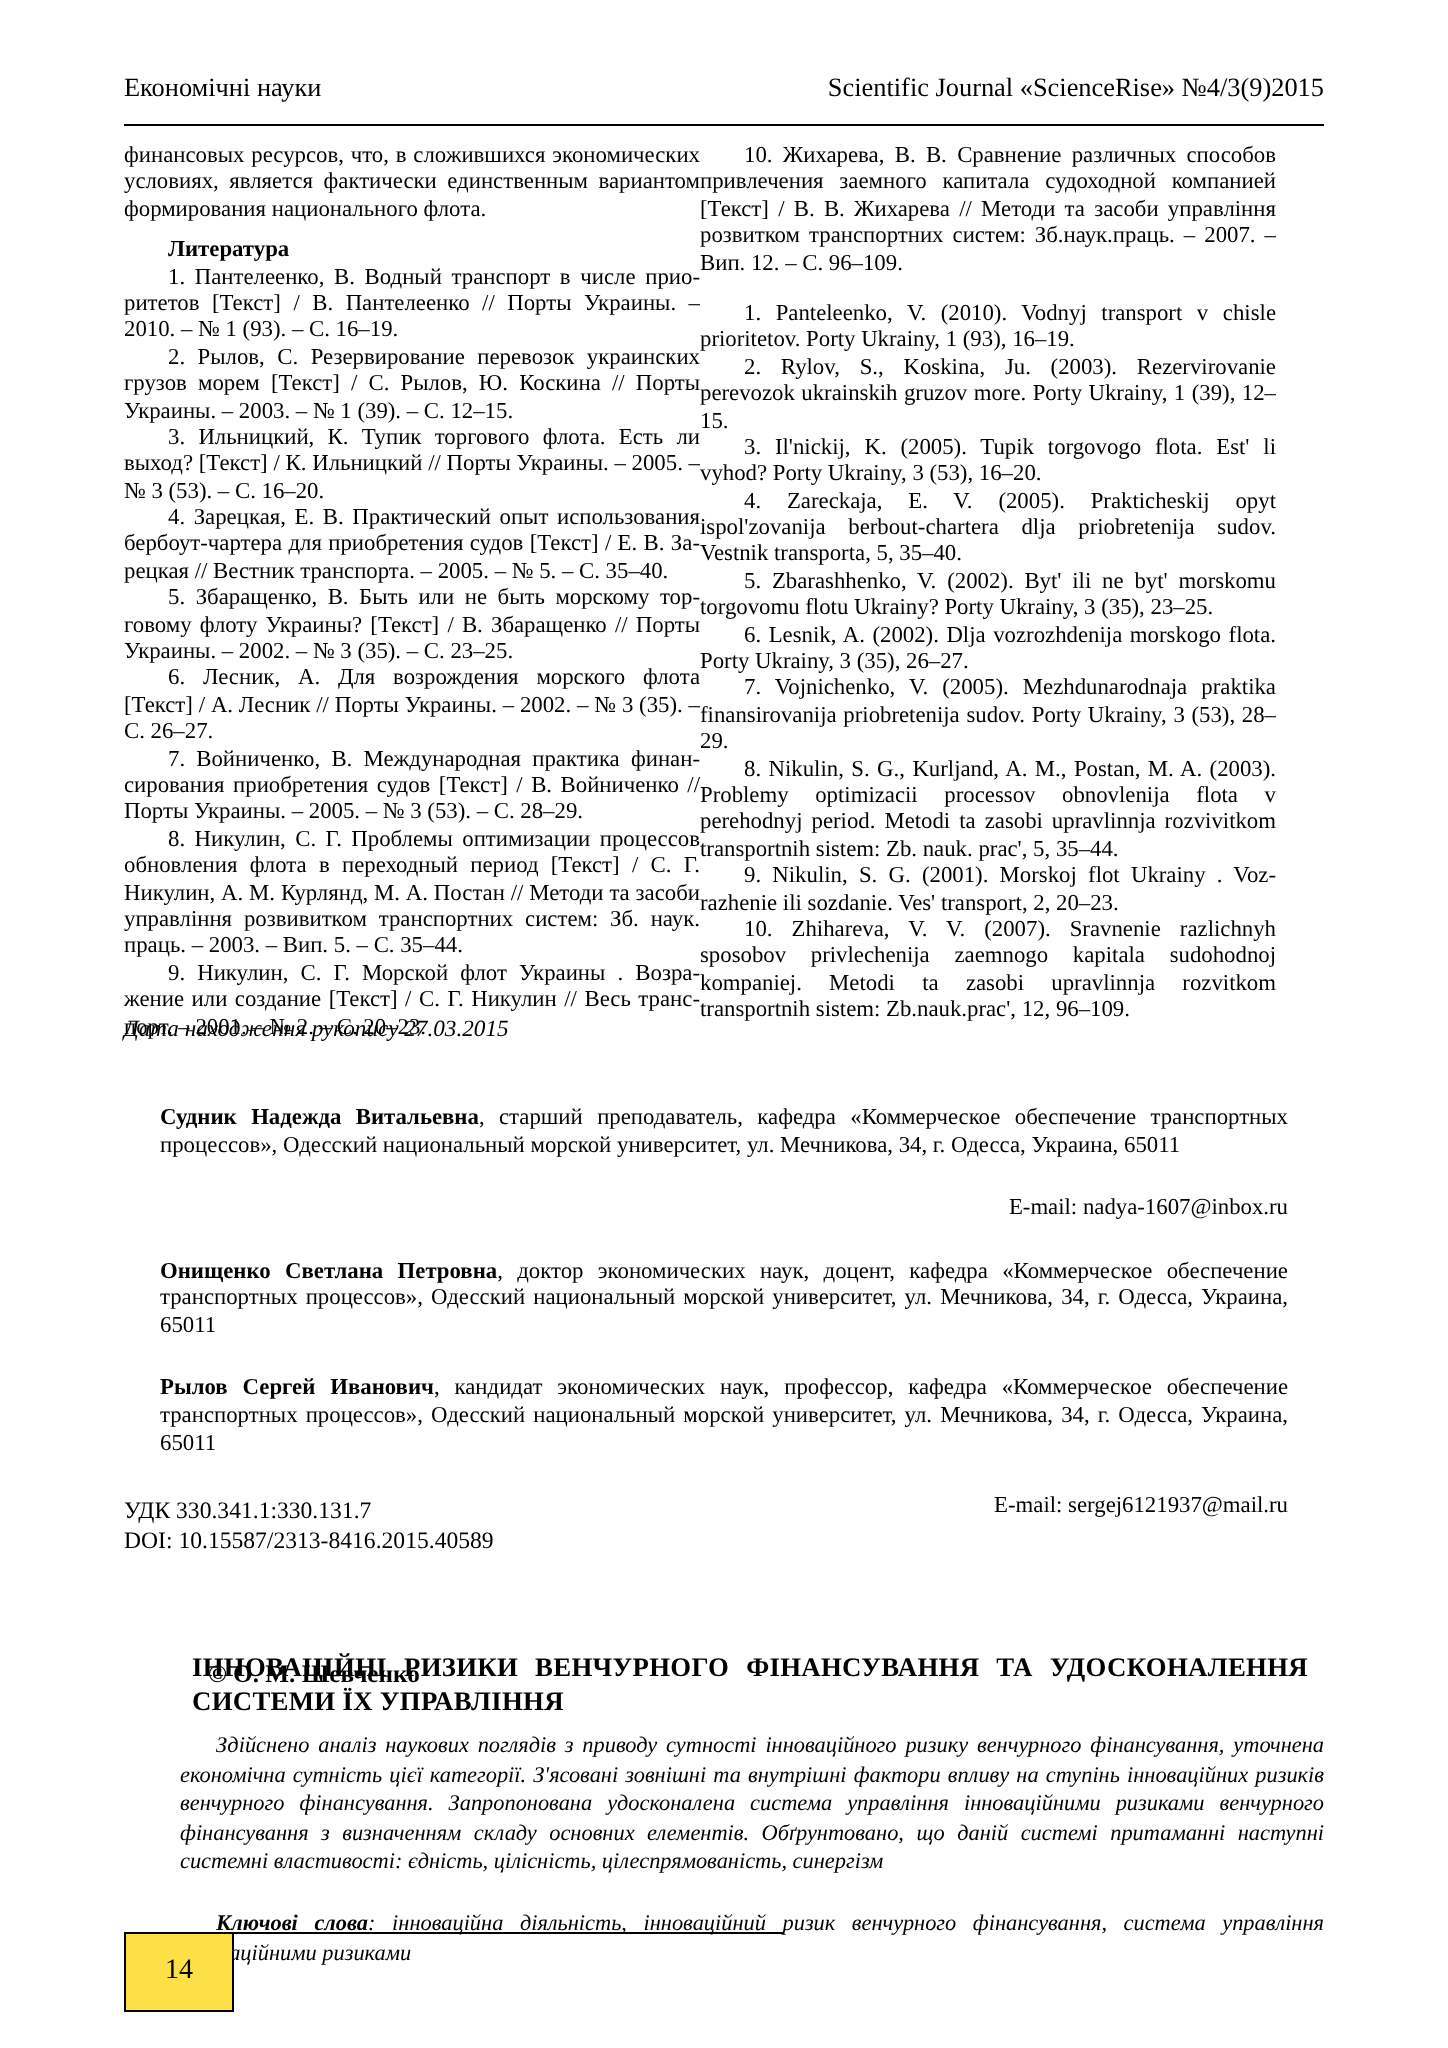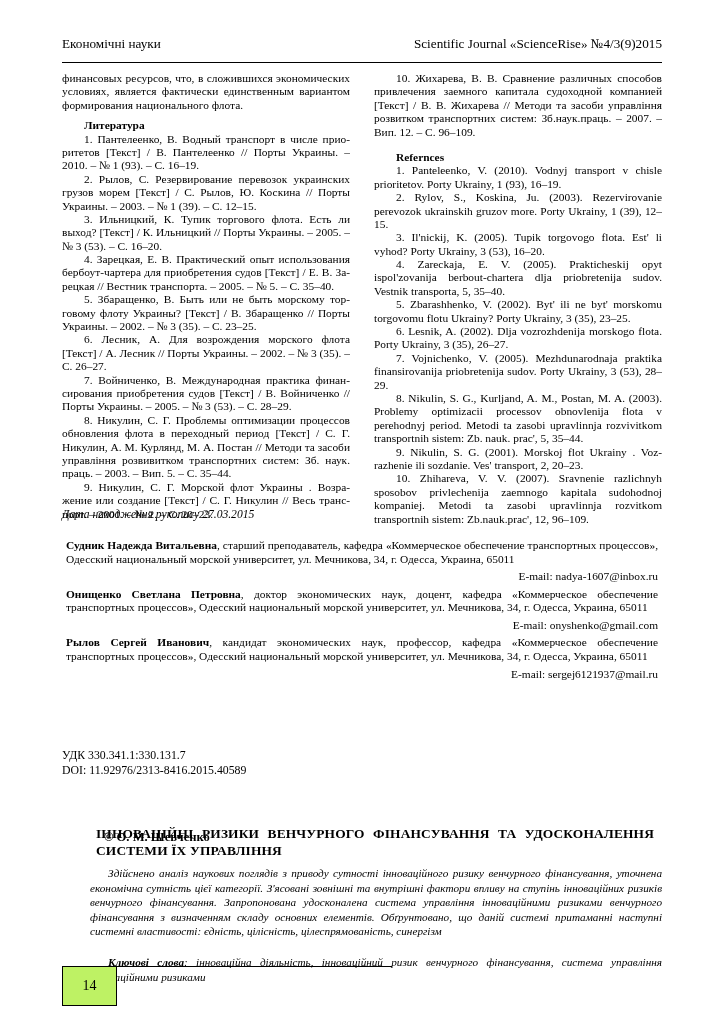--- a/index.html
+++ b/index.html
@@ -44,21 +44,20 @@
     background: #000;
   }
 
   
   .cols {
     position: absolute;
     left: 62px;
     top: 72px;
     width: 600px;
     display: flex;
-    gap: 24px;
   }
   .col { width: 288px; }
 
   p.ref {
     margin: 0;
     font-size: 11.4px;
     line-height: 1.175;
     text-align: justify;
     text-indent: 22px;
     hyphens: manual;
@@ -91,21 +90,21 @@
   }
 
   
   .authors {
     position: absolute;
     left: 62px;
     top: 535px;
     width: 600px;
   }
   .authors p {
-    margin: 4px;
+    margin: 18px;
     font-size: 11.4px;
     line-height: 1.19;
     text-align: justify;
   }
   .authors p.email { text-align: right; }
   .authors b { font-weight: bold; }
   .author-group { margin-bottom: 0px; }
 
   
   .udc {
@@ -186,21 +185,21 @@
     left: 0px;
     top: 0px;
     width: 55px;
     height: 40px;
     border: 1.5px solid #000;
     box-sizing: border-box;
     display: flex;
     align-items: center;
     justify-content: center;
     font-size: 14px;
-    background: #bef264;
+    background: #fde047;
   }
 </style>
 </head>
 <body>
 
 <div class="page">
 
   <div class="runhead">
     <div class="left">Економічні науки</div>
     <div class="right">Scientific Journal «ScienceRise» №4/3(9)2015</div>
@@ -220,21 +219,20 @@
       <p class="ref">5. Збаращенко, В. Быть или не быть морскому тор­говому флоту Украины? [Текст] / В. Збаращенко // Порты Украины. – 2002. – № 3 (35). – С. 23–25.</p>
       <p class="ref">6. Лесник, А. Для возрождения морского флота [Текст] / А. Лесник // Порты Украины. – 2002. – № 3 (35). – С. 26–27.</p>
       <p class="ref">7. Войниченко, В. Международная практика финан­сирования приобретения судов [Текст] / В. Войниченко // Порты Украины. – 2005. – № 3 (53). – С. 28–29.</p>
       <p class="ref">8. Никулин, С. Г. Проблемы оптимизации процес­сов обновления флота в переходный период [Текст] / С. Г. Никулин, А. М. Курлянд, М. А. Постан // Методи та засоби управління розвивитком транспортних систем: Зб. наук. праць. – 2003. – Вип. 5. – С. 35–44.</p>
       <p class="ref">9. Никулин, С. Г. Морской флот Украины . Возра­жение или создание [Текст] / С. Г. Никулин // Весь транс­порт. – 2001. – № 2. – С. 20–23.</p>
     </div>
 
     <div class="col">
       <p class="ref">10. Жихарева, В. В. Сравнение различных способов привлечения заемного капитала судоходной компанией [Текст] / В. В. Жихарева // Методи та засоби управління розвитком транспортних систем: Зб.наук.праць. – 2007. – Вип. 12. – С. 96–109.</p>
       <div class="gap-md"></div>
-      <p class="secthead">Refernces</p>
       <p class="ref">1. Panteleenko, V. (2010). Vodnyj transport v chisle prioritetov. Porty Ukrainy, 1 (93), 16–19.</p>
       <p class="ref">2. Rylov, S., Koskina, Ju. (2003). Rezervirova­nie perevozok ukrainskih gruzov more. Porty Ukrainy, 1 (39), 12–15.</p>
       <p class="ref">3. Il'nickij, K. (2005). Tupik torgovogo flota. Est' li vyhod? Porty Ukrainy, 3 (53), 16–20.</p>
       <p class="ref">4. Zareckaja, E. V. (2005). Prakticheskij opyt ispol'zovanija berbout-chartera dlja priobretenija sudov. Vestnik transporta, 5, 35–40.</p>
       <p class="ref">5. Zbarashhenko, V. (2002). Byt' ili ne byt' morskomu torgovomu flotu Ukrainy? Porty Ukrainy, 3 (35), 23–25.</p>
       <p class="ref">6. Lesnik, A. (2002). Dlja vozrozhdenija morskogo flota. Porty Ukrainy, 3 (35), 26–27.</p>
       <p class="ref">7. Vojnichenko, V. (2005). Mezhdunarodnaja prakti­ka finansirovanija priobretenija sudov. Porty Ukrainy, 3 (53), 28–29.</p>
       <p class="ref">8. Nikulin, S. G., Kurljand, A. M., Postan, M. A. (2003). Problemy optimizacii processov obnovlenija flota v perehodnyj period. Metodi ta zasobi upravlinnja rozvivitkom transportnih sistem: Zb. nauk. prac', 5, 35–44.</p>
       <p class="ref">9. Nikulin, S. G. (2001). Morskoj flot Ukrainy . Voz­razhenie ili sozdanie. Ves' transport, 2, 20–23.</p>
       <p class="ref">10. Zhihareva, V. V. (2007). Sravnenie razlichnyh sposobov privlechenija zaemnogo kapitala sudohodnoj kompaniej. Metodi ta zasobi upravlinnja rozvitkom transportnih sistem: Zb.nauk.prac', 12, 96–109.</p>
@@ -246,33 +244,32 @@
 
   <div class="authors">
 
     <div class="author-group">
       <p><b>Судник Надежда Витальевна</b><span>, старший преподаватель, кафедра «Коммерческое обеспечение транспортных процессов», Одесский национальный морской университет, ул. Мечникова, 34, г. Одесса, Украина, 65011</span></p>
       <p class="email">E-mail: nadya-1607@inbox.ru</p>
     </div>
 
     <div class="author-group">
       <p><b>Онищенко Светлана Петровна</b><span>, доктор экономических наук, доцент, кафедра «Коммерческое обеспе­чение транспортных процессов», Одесский национальный морской университет, ул. Мечникова, 34, г. Одесса, Украина, 65011</span></p>
-      <p class="email">E-mail: onyshenko@gmail.com</p>
     </div>
 
     <div class="author-group">
       <p><b>Рылов Сергей Иванович</b><span>, кандидат экономических наук, профессор, кафедра «Коммерческое обеспечение транспортных процессов», Одесский национальный морской университет, ул. Мечникова, 34, г. Одесса, Украина, 65011</span></p>
       <p class="email">E-mail: sergej6121937@mail.ru</p>
     </div>
 
   </div>
 
   <div class="udc">
     <div>УДК 330.341.1:330.131.7</div>
-    <div>DOI: 11.92976/2313-8416.2015.40589</div>
+    <div>DOI: 10.15587/2313-8416.2015.40589</div>
   </div>
 
   <div class="arttitle">ІННОВАЦІЙНІ РИЗИКИ ВЕНЧУРНОГО ФІНАНСУВАННЯ ТА УДОСКОНАЛЕННЯ СИСТЕМИ ЇХ УПРАВЛІННЯ</div>
   <div class="copyright">© О. М. Шевченко</div>
 
   <div class="abstract">
     <p>Здійснено аналіз наукових поглядів з приводу сутності інноваційного ризику венчурного фінансування, уточнена економічна сутність цієї категорії. З'ясовані зовнішні та внутрішні фактори впливу на сту­пінь інноваційних ризиків венчурного фінансування. Запропонована удосконалена система управління ін­новаційними ризиками венчурного фінансування з визначенням складу основних елементів. Обґрунтовано, що даній системі притаманні наступні системні властивості: єдність, цілісність, цілеспрямованість, синергізм</p>
   </div>
 
   <div class="keywords"><b>Ключові слова</b><span>: інноваційна діяльність, інноваційний ризик венчурного фінансування, система управління інноваційними ризиками</span></div>

